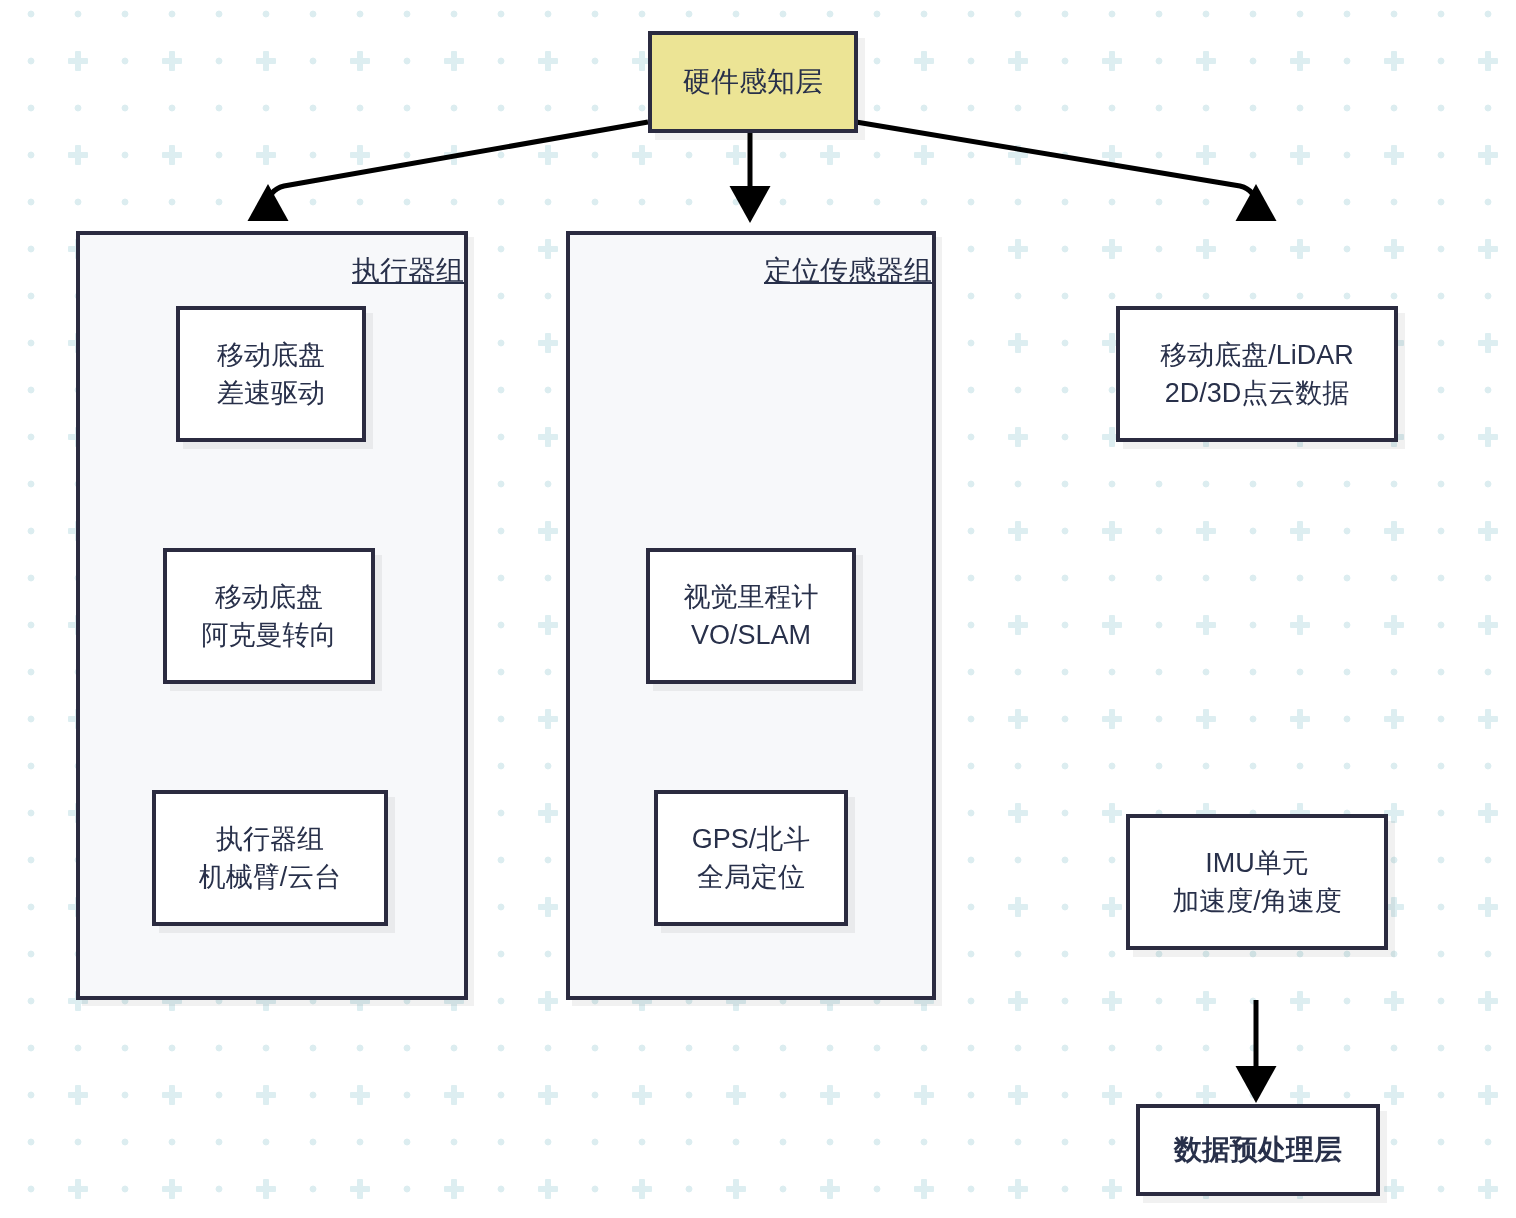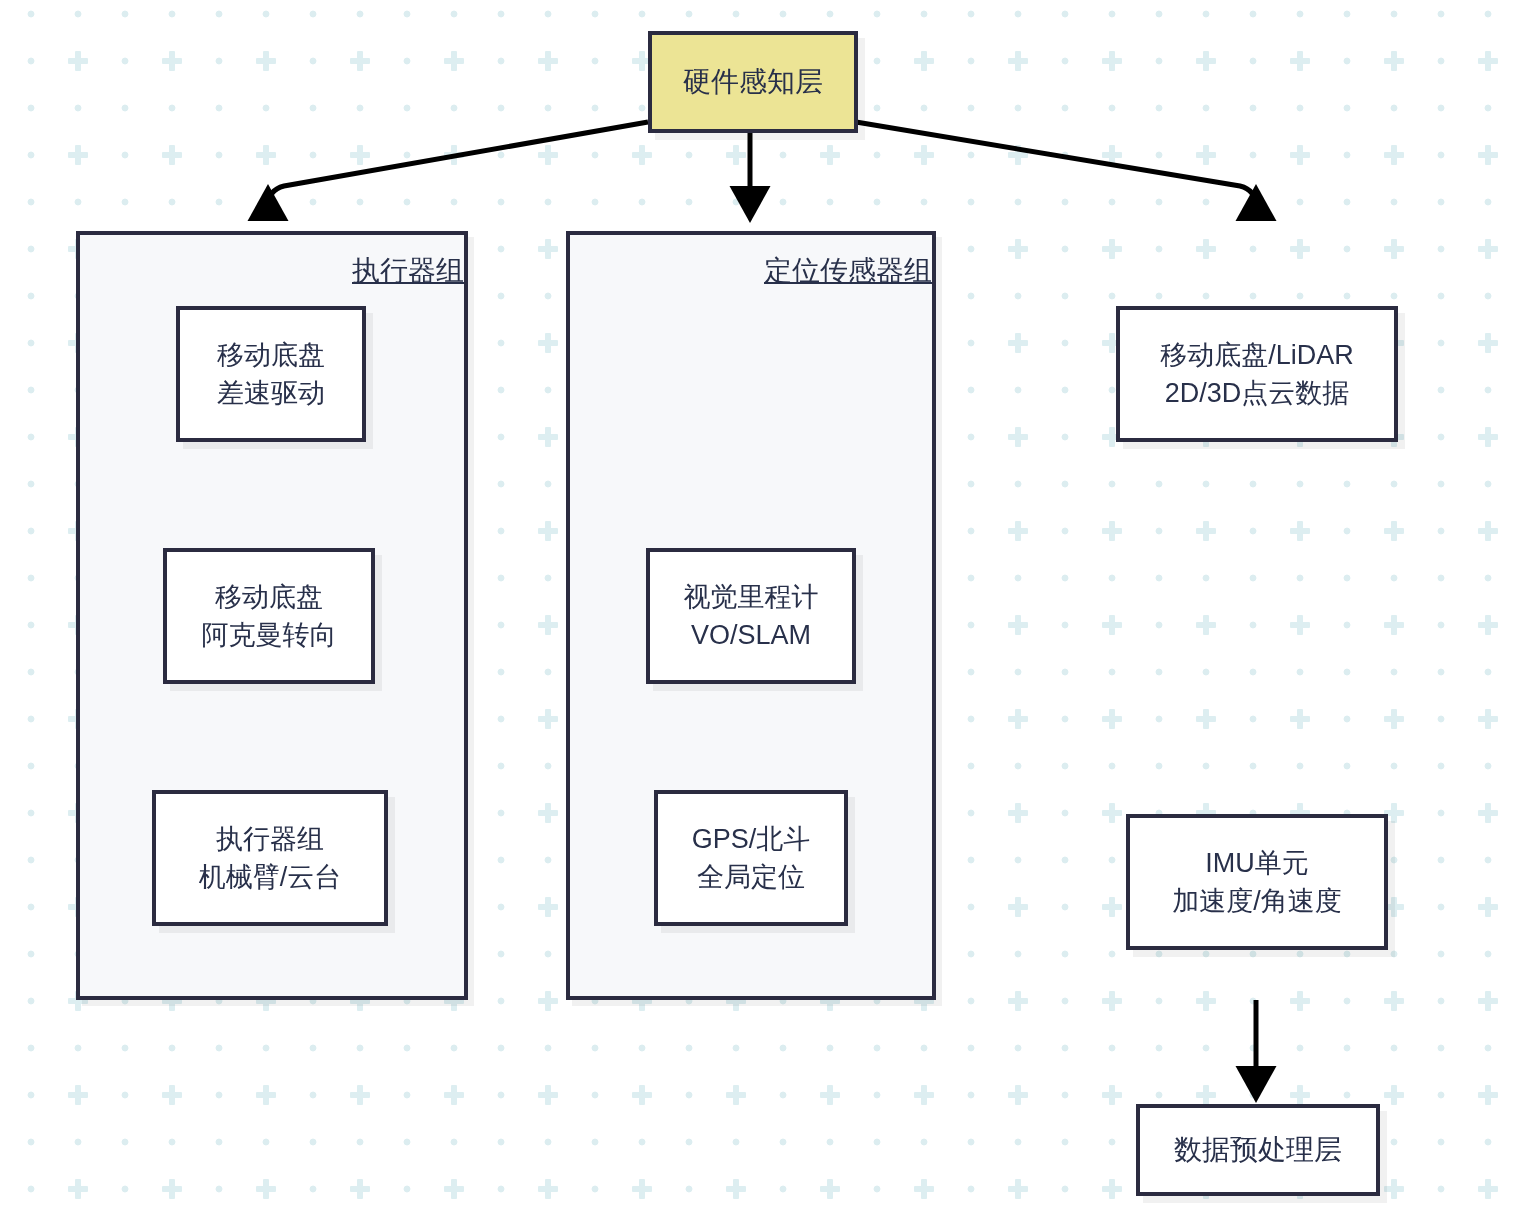--- a/index.html
+++ b/index.html
@@ -102,20 +102,21 @@
     position: absolute;
     box-sizing: border-box;
     background: #ffffff;
     border: 4px solid #2b2b40;
     box-shadow: 7px 7px 0 0 rgba(0,0,0,0.055);
     display: flex;
     align-items: center;
     justify-content: center;
     color: #28304a;
     font-size: 28px;
+    font-weight: bold;
   }
 </style>
 </head>
 <body>
 
 <div id="canvas">
 
   <div class="plus-layer" id="plusLayer">
       <div class="plus" style="left: 68px; top: 51px;"></div>
       <div class="plus" style="left: 162px; top: 51px;"></div>

